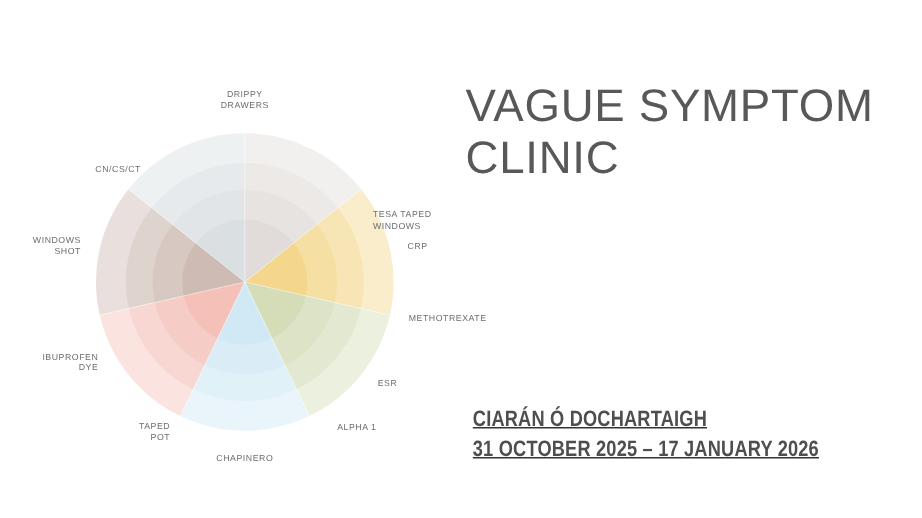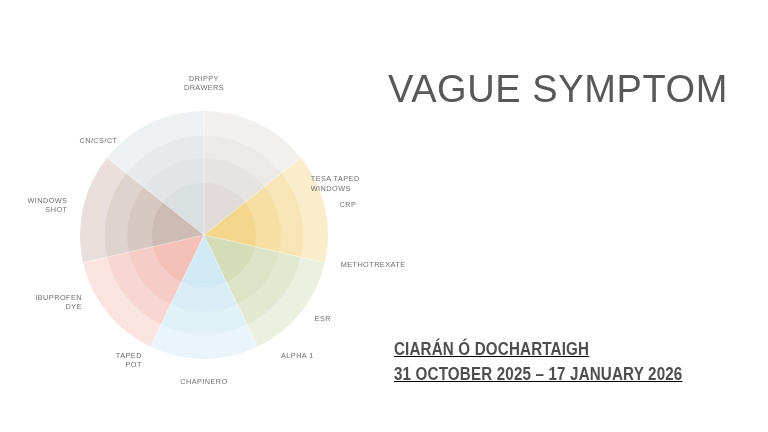--- a/index.html
+++ b/index.html
@@ -145,20 +145,21 @@
 DYE</div>
         <div class="spoke-label" style="color: rgb(110, 110, 112); right: 342.566px; text-align: right; top: 204.857px; transform: translateY(-50%);">WINDOWS
 SHOT</div>
         <div class="spoke-label" style="color: rgb(110, 110, 112); right: 292.499px; text-align: right; top: 141px; transform: translateY(-50%);">CN/CS/CT</div>
       </div>
   </div>
 
   <div id="title-block">
     <h1 id="deck-title">
       <span>VAGUE SYMPTOM</span><br>
+      <span>CLINIC</span>
     </h1>
   </div>
 
   <div id="byline-block">
     <div class="byline-line">CIARÁN Ó DOCHARTAIGH</div>
     <div class="byline-line">31 OCTOBER 2025 – 17 JANUARY 2026</div>
   </div>
 
 </div>
 

